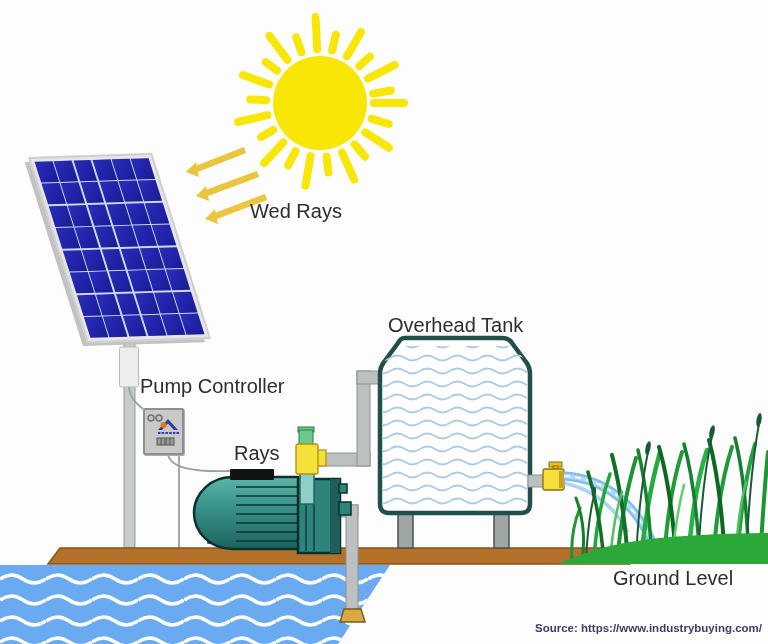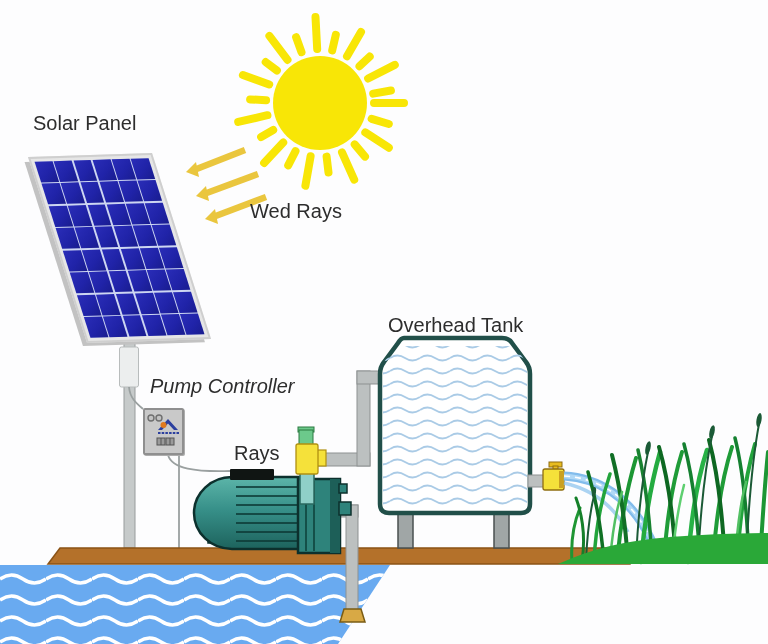--- a/index.html
+++ b/index.html
@@ -5,21 +5,21 @@
   html,body{margin:0;padding:0;background:#ffffff;}
   .scene{position:relative;width:768px;height:644px;background:#fdfdfe;overflow:hidden;
          font-family:"Liberation Sans",sans-serif;}
   svg{display:block;}
   #diagram-svg{position:absolute;left:0;top:0;}
 
   
   .lbl{position:absolute;font-size:20px;color:#2d2d2d;white-space:nowrap;}
   #lbl-solar-panel{left:33px;top:112px;}
   #lbl-sun-rays{left:250px;top:200px;}
-  #lbl-pump-controller{left:150px;top:375px;font-style:italic;}
+  #lbl-pump-controller{left:140px;top:375px;}
   #lbl-pump{left:234px;top:442px;}
   #lbl-overhead-tank{left:388px;top:302px;margin-top:12px;}
   #lbl-ground-level{left:613px;top:567px;}
   #lbl-source{position:absolute;right:6px;top:622px;font-size:11.5px;font-weight:bold;color:#3d3d68;}
 
   
   .panel{position:absolute;left:0;top:0;width:124px;height:188px;
          transform-origin:0 0;transform:matrix(1,-0.032,0.314,0.989,28,157);
          background:#e6e6e6;border:2px solid #cfcfcf;padding:3px;box-sizing:border-box;
          box-shadow:-6px 4px 0 -1px #c2c2c2;}
@@ -256,18 +256,19 @@
       </g>
       <g fill="#9a9a9a" stroke="#555555" stroke-width="1">
         <rect x="12" y="28" width="8" height="7"></rect>
           <rect x="21" y="28" width="8" height="7"></rect>
         <line x1="16" y1="28" x2="16" y2="35"></line>
           <line x1="25" y1="28" x2="25" y2="35"></line>
       </g>
     </svg>
   </div>
 
-  <div class="lbl" id="lbl-solar-panel">Solar Panel</div>
   <div class="lbl" id="lbl-sun-rays">Wed Rays</div>
   <div class="lbl" id="lbl-pump-controller">Pump Controller</div>
   <div class="lbl" id="lbl-pump">Rays</div>
   <div class="lbl" id="lbl-overhead-tank">Overhead Tank</div>
+  <div class="lbl" id="lbl-ground-level">Ground Level</div>
+  <div id="lbl-source">Source: https://www.industrybuying.com/</div>
 </div>
 
 </body></html>

